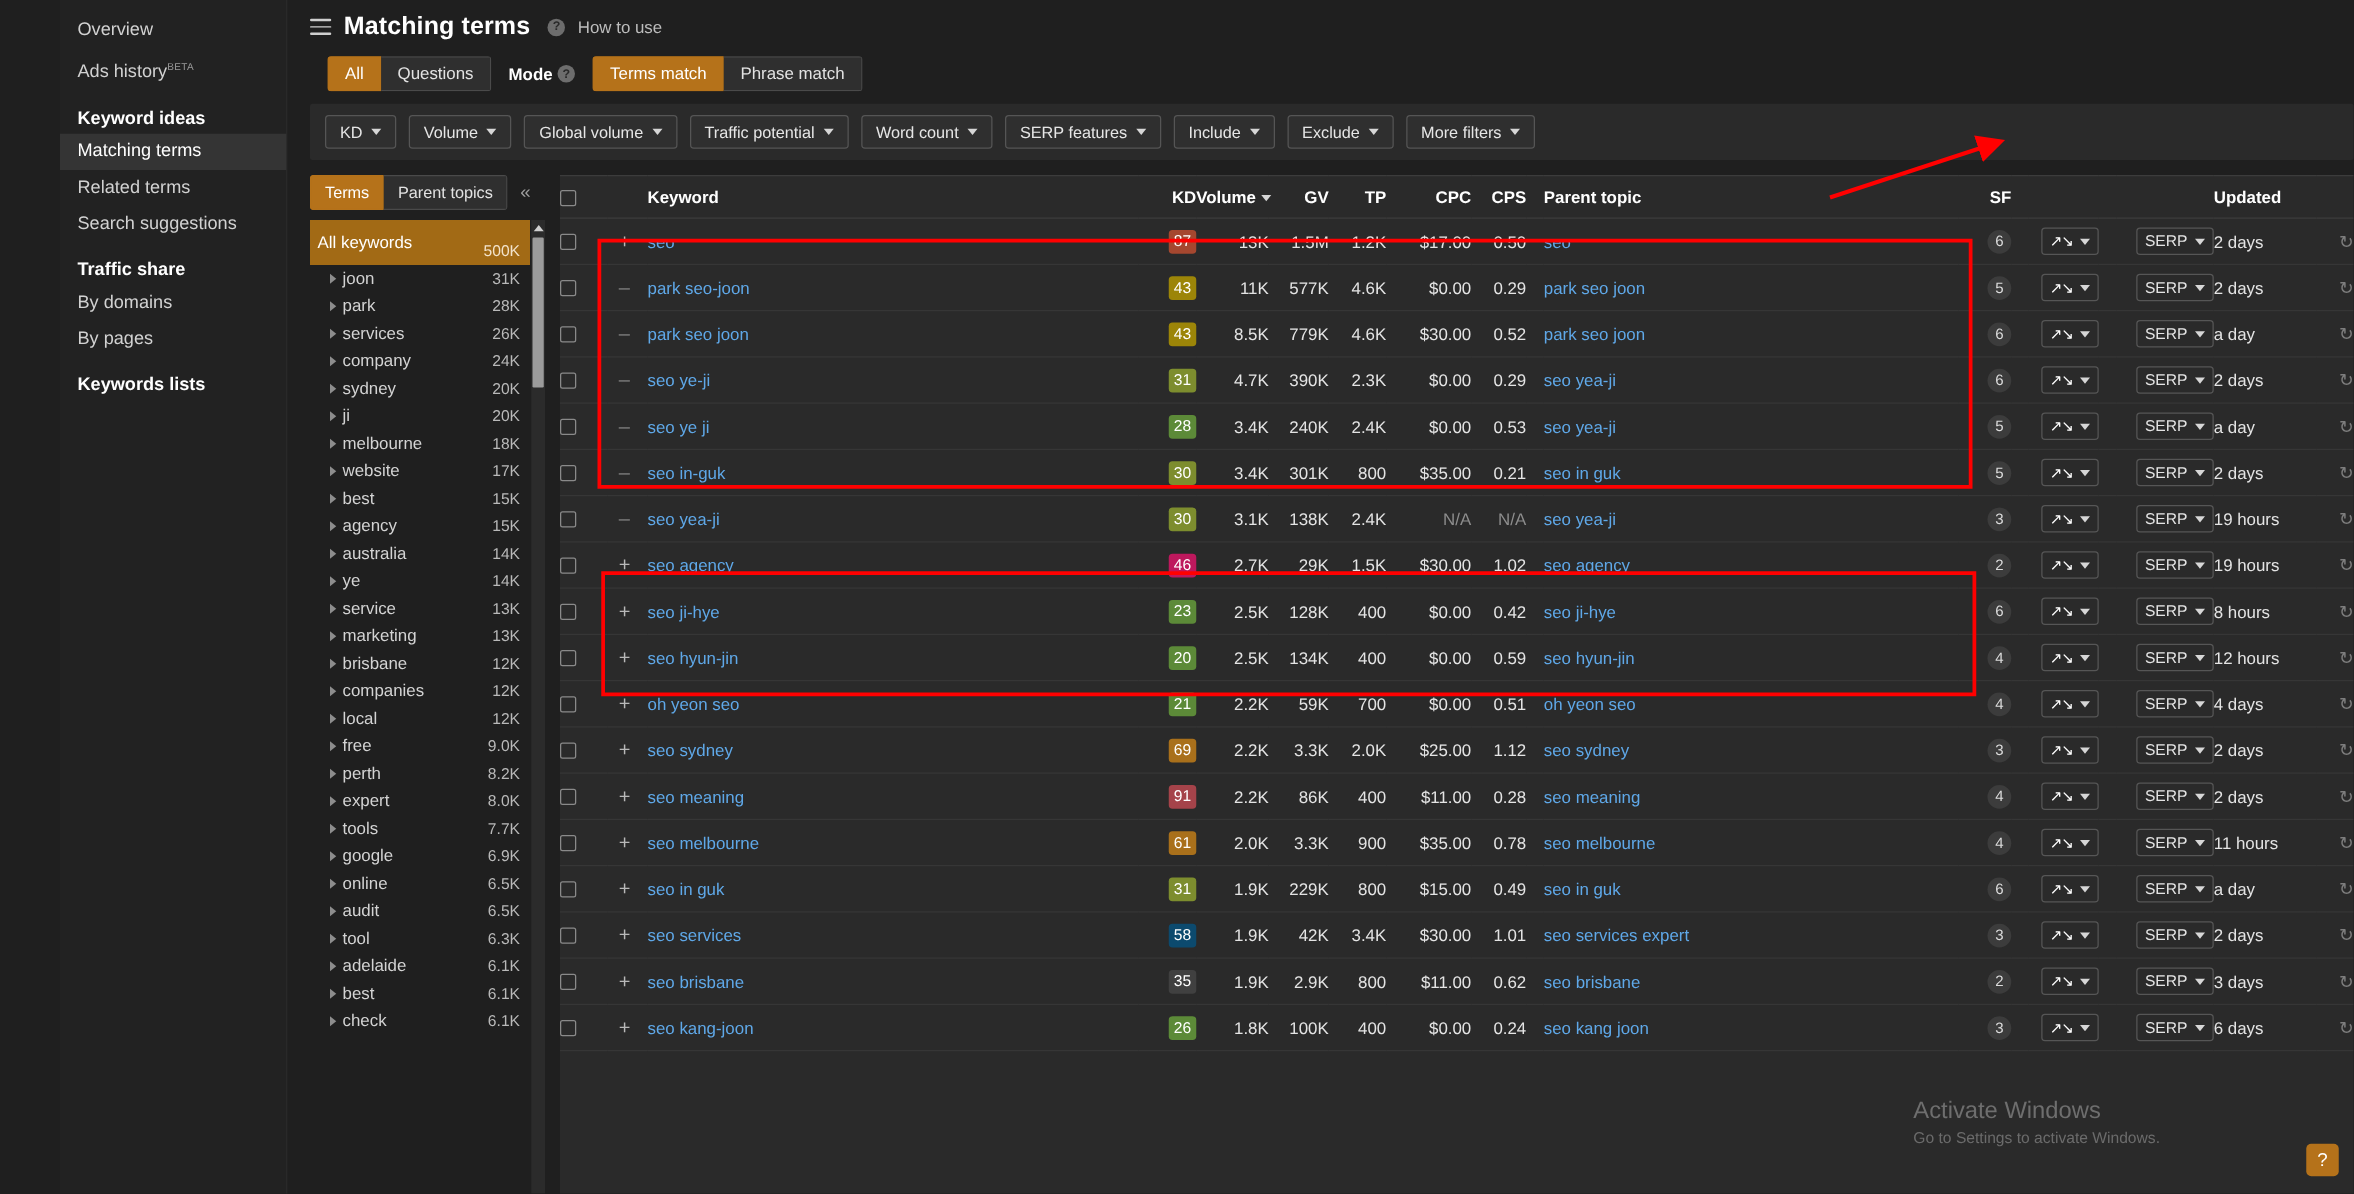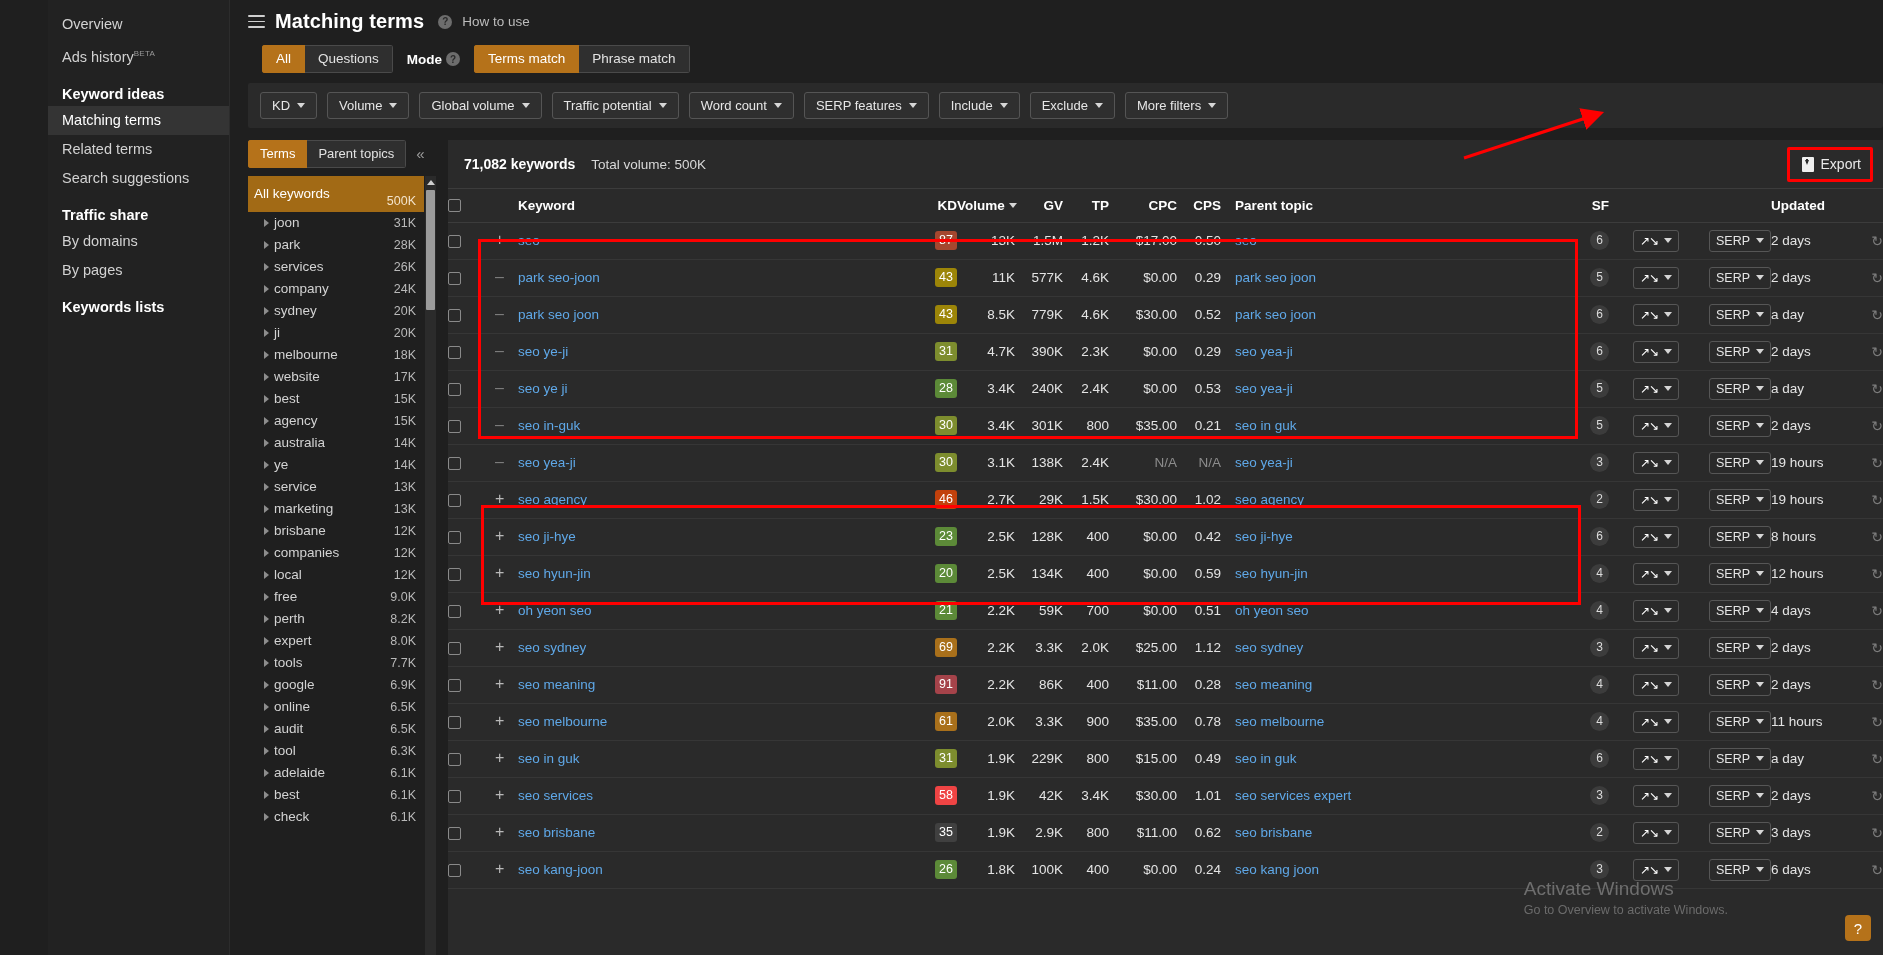--- a/index.html
+++ b/index.html
@@ -531,31 +531,20 @@
           <div class="sb-track">
             <div class="sb-up">
                 <i></i>
               </div>
             <div class="sb-thumb"></div>
           </div>
         </div>
       </div>
 
       <div class="table-panel">
-        <div class="tp-head">
-          <div class="kwcount">71,082 keywords</div>
-          <div class="totvol">Total volume: 500K</div>
-          <div class="export-wrap">
-            <div class="export-btn">
-              <span class="doc-icon"></span>
-              <span>Export</span>
-            </div>
-            <div class="export-hl"></div>
-          </div>
-        </div>
 
         <div style="flex:1; overflow:hidden; position:relative;">
           <table class="tbl">
             <colgroup>
               <col style="width:38px">
                 <col style="width:32px">
                 <col>
                 <col style="width:46px">
               <col style="width:58px">
                 <col style="width:48px">
@@ -774,21 +763,21 @@
                       <span>SERP</span>
                       <i class="caret"></i>
                     </span></td>
                   <td class="l"><span class="upd">19 hours</span></td>
                   <td><span class="refresh">↻</span></td>
                 </tr>
                 <tr>
                   <td class="l"><span class="cb"></span></td>
                   <td class="l"><span class="plus">+</span></td>
                   <td class="l"><span class="kw">seo agency</span></td>
-                  <td><span class="kd" style="background:#c2410c">46</span></td>
+                  <td><span class="kd" style="background:#be185d">46</span></td>
                   <td><span>2.7K</span></td>
                   <td><span>29K</span></td>
                   <td><span>1.5K</span></td>
                   <td><span class="">$30.00</span></td>
                   <td><span class="">1.02</span></td>
                   <td></td>
                   <td class="l"><span class="pt">seo agency</span></td>
                   <td><span class="sf">2</span></td>
                   <td></td>
                   <td><span class="minibtn">
@@ -982,21 +971,21 @@
                       <span>SERP</span>
                       <i class="caret"></i>
                     </span></td>
                   <td class="l"><span class="upd">a day</span></td>
                   <td><span class="refresh">↻</span></td>
                 </tr>
                 <tr>
                   <td class="l"><span class="cb"></span></td>
                   <td class="l"><span class="plus">+</span></td>
                   <td class="l"><span class="kw">seo services</span></td>
-                  <td><span class="kd" style="background:#ef4444">58</span></td>
+                  <td><span class="kd" style="background:#0c4a6e">58</span></td>
                   <td><span>1.9K</span></td>
                   <td><span>42K</span></td>
                   <td><span>3.4K</span></td>
                   <td><span class="">$30.00</span></td>
                   <td><span class="">1.01</span></td>
                   <td></td>
                   <td class="l"><span class="pt">seo services expert</span></td>
                   <td><span class="sf">3</span></td>
                   <td></td>
                   <td><span class="minibtn">
@@ -1065,21 +1054,21 @@
                 </tr>
               </tbody>
           </table>
 
           <div class="redbox" style="left:30px; top:51px; width:1100px; height:200px;"></div>
           <div class="redbox" style="left:33px; top:317px; width:1100px; height:100px;"></div>
         </div>
 
         <div class="wm">
           <div class="wm1">Activate Windows</div>
-          <div class="wm2">Go to Overview to activate Windows.</div>
+          <div class="wm2">Go to Settings to activate Windows.</div>
         </div>
         <div class="helpfab">?</div>
 
         <svg class="arrow" style="left:1010px; top:-34px; width:160px; height:60px;" viewBox="0 0 160 60">
           <defs>
             <marker id="ah" markerWidth="7" markerHeight="7" refX="5" refY="3.5" orient="auto">
               <polygon points="0 0, 7 3.5, 0 7" fill="#ff0000"></polygon>
             </marker>
           </defs>
           <line x1="6" y1="52" x2="140" y2="8" stroke="#ff0000" stroke-width="3.2" marker-end="url(#ah)"></line>

